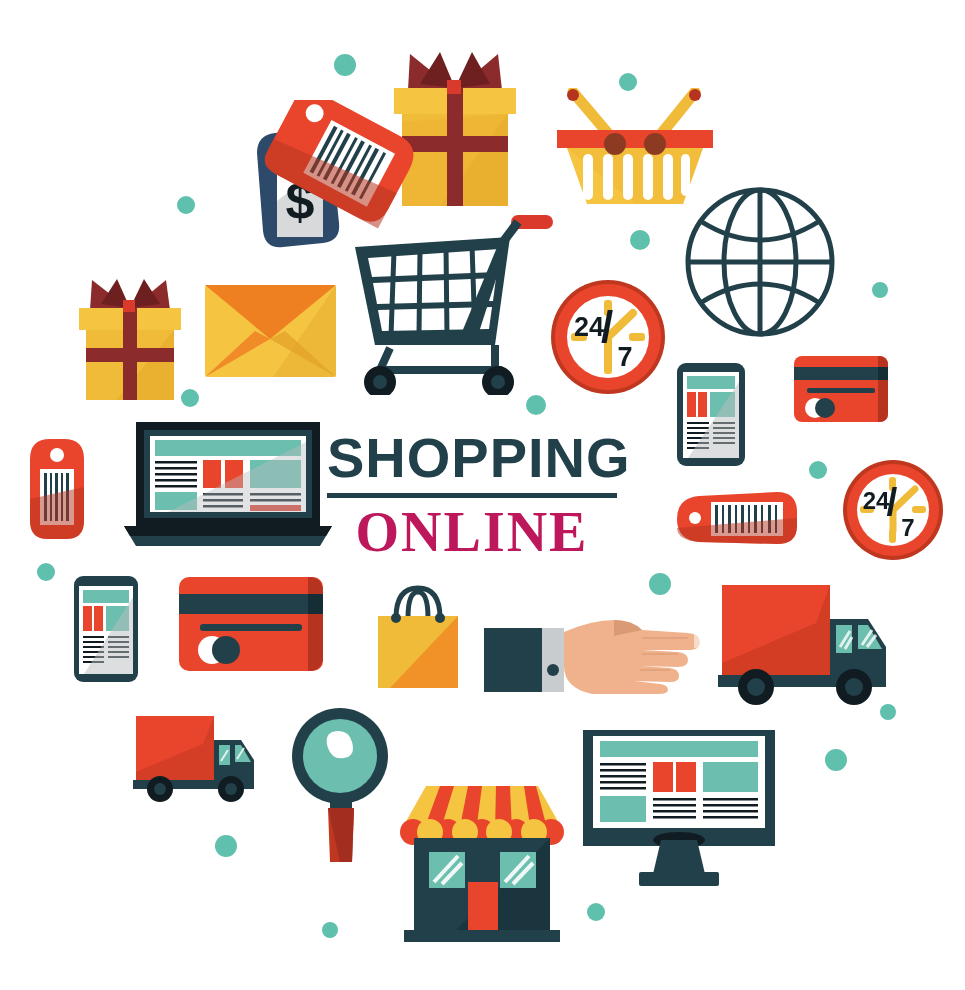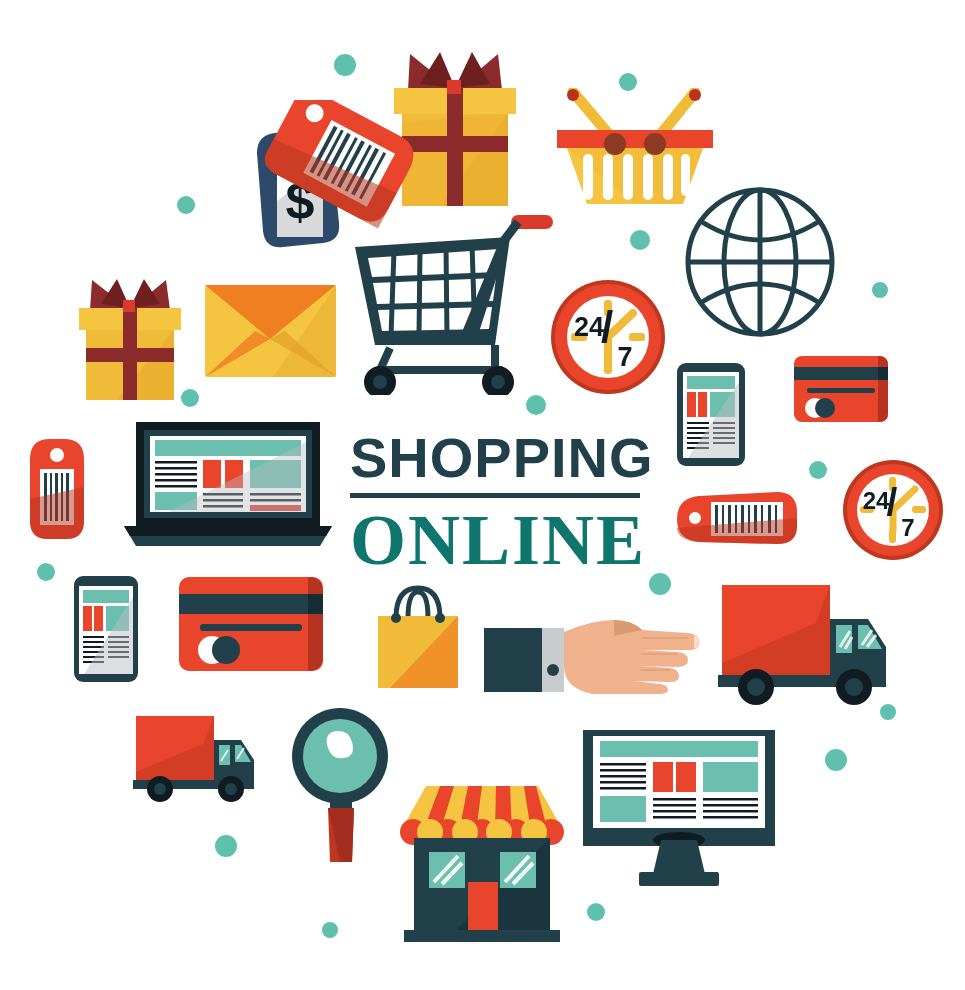--- a/index.html
+++ b/index.html
@@ -3,26 +3,26 @@
 <meta charset="utf-8">
 <style>
   html,body{margin:0;padding:0;background:#ffffff;}
   body{width:965px;height:990px;overflow:hidden;
        font-family:"Liberation Sans",sans-serif;}
   #stage{position:relative;width:965px;height:990px;background:#fff;}
   .ico{position:absolute;}
   .dot{position:absolute;border-radius:50%;}
 
   
-  #title-block{position:absolute;left:350px;top:430px;width:290px;text-align:center;}
+  #title-block{position:absolute;left:327px;top:430px;width:290px;text-align:center;}
   #t-shopping{font-family:"Liberation Sans",sans-serif;font-weight:700;
      font-size:56px;letter-spacing:1px;color:#21404a;line-height:1;}
   #t-rule{height:5px;background:#21404a;margin:7px 0 6px 0;}
   #t-online{font-family:"Liberation Serif",serif;font-weight:700;
-     font-size:72px;letter-spacing:2px;color:#0f766e;line-height:1;}
+     font-size:56px;letter-spacing:2px;color:#be185d;line-height:1;}
 </style>
 </head>
 <body>
 
 <div id="stage">
 
   <div id="dots">
       <div class="dot" style="left: 334px; top: 54px; width: 22px; height: 22px; background: rgb(95, 192, 174);"></div>
       <div class="dot" style="left: 619px; top: 73px; width: 18px; height: 18px; background: rgb(95, 192, 174);"></div>
       <div class="dot" style="left: 177px; top: 196px; width: 18px; height: 18px; background: rgb(95, 192, 174);"></div>

